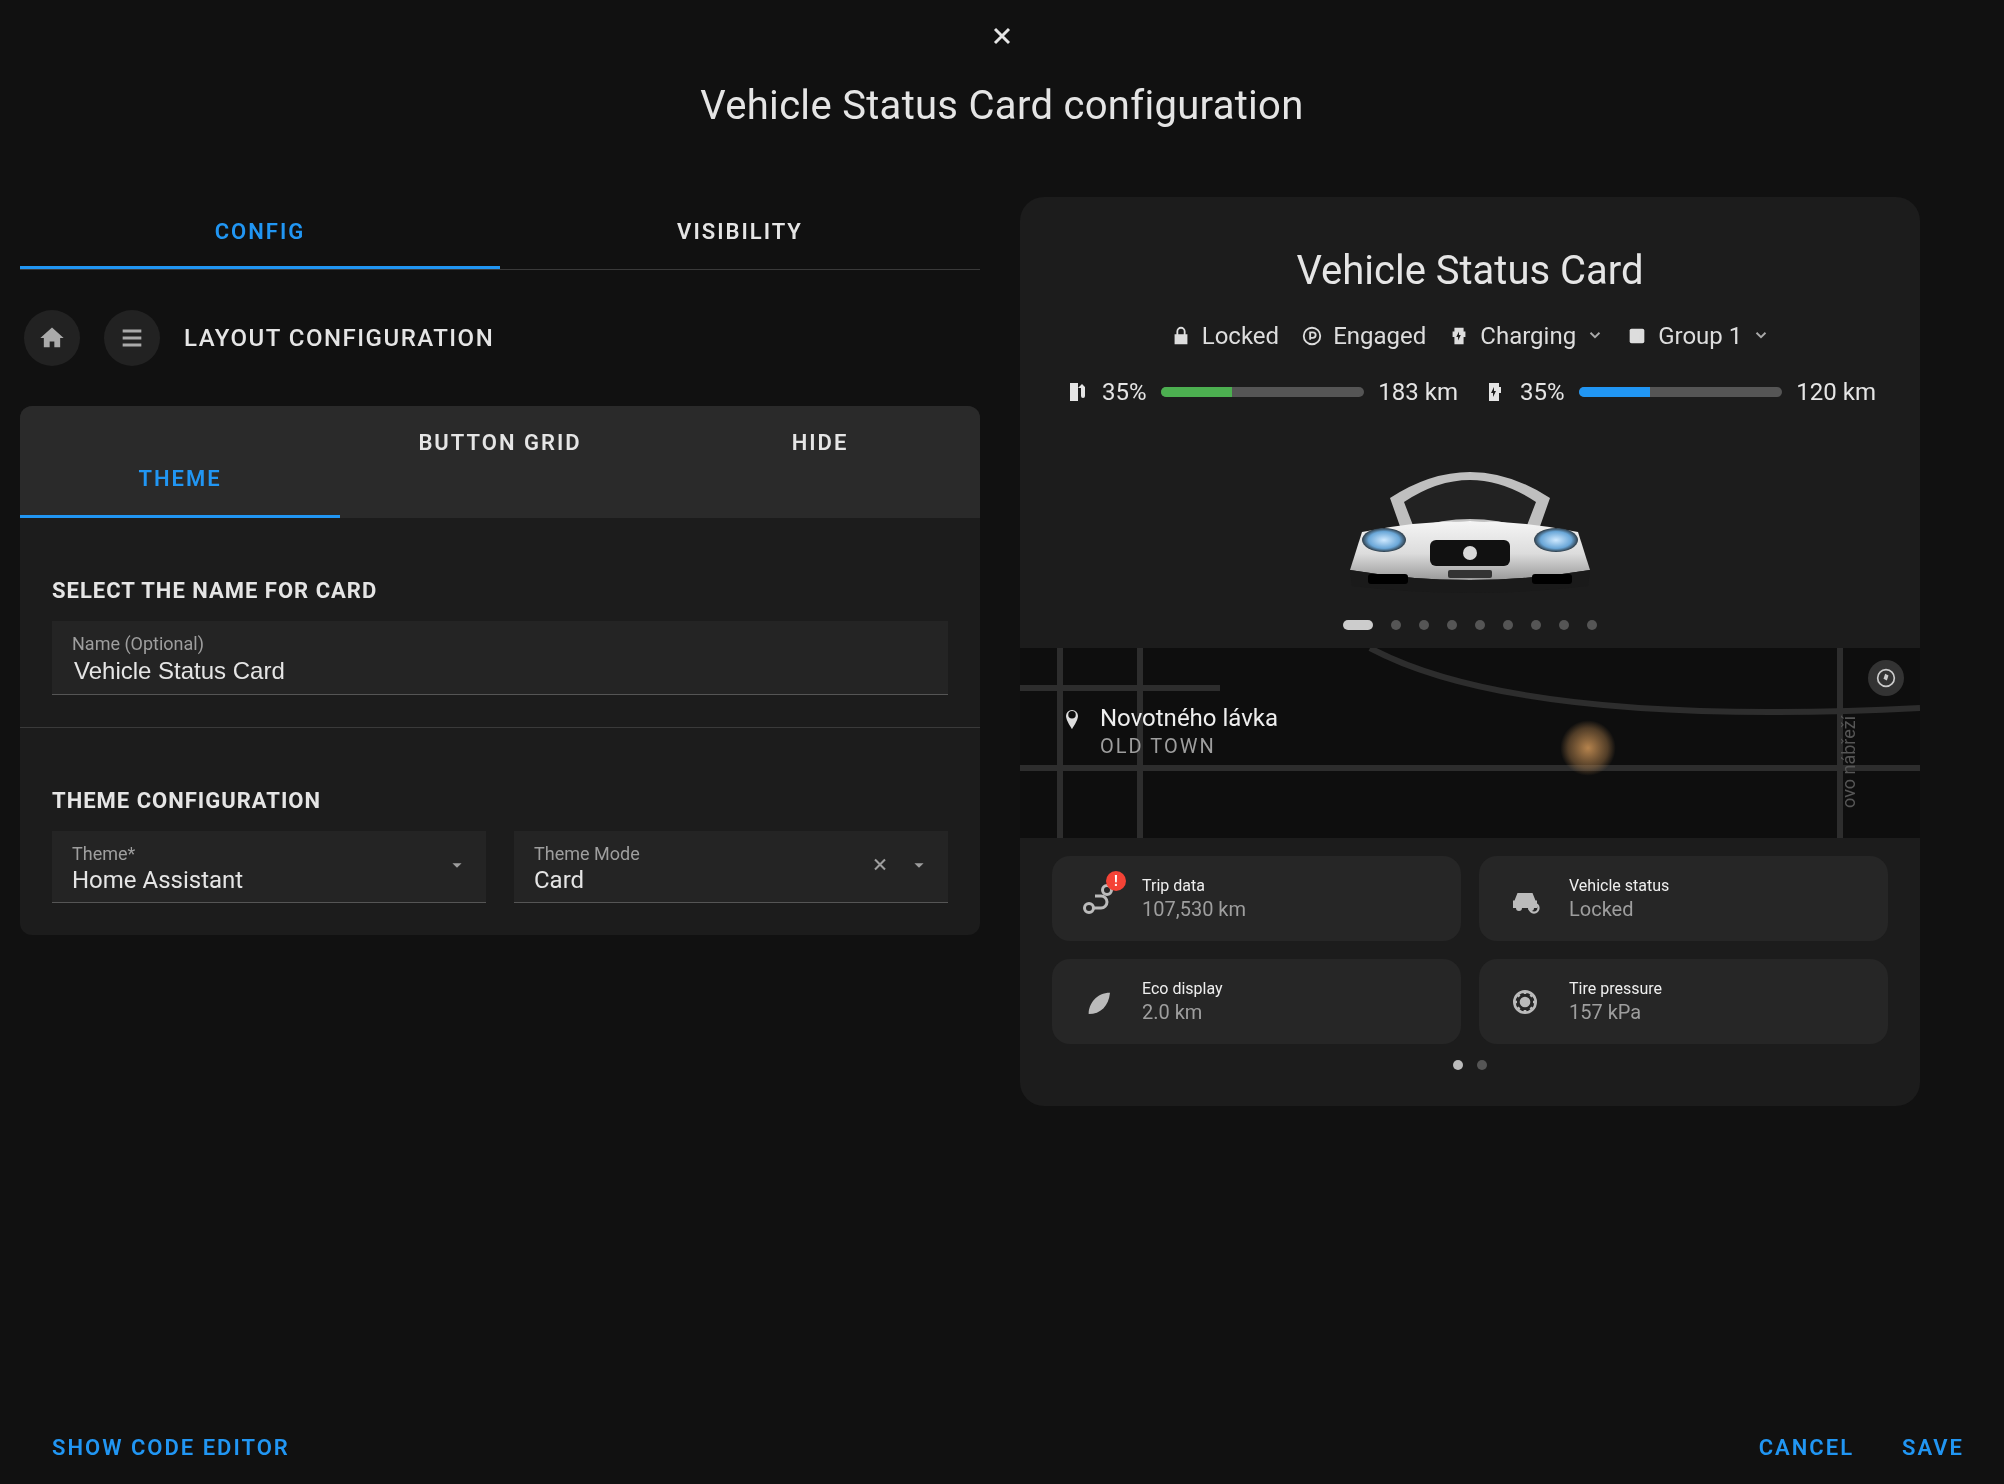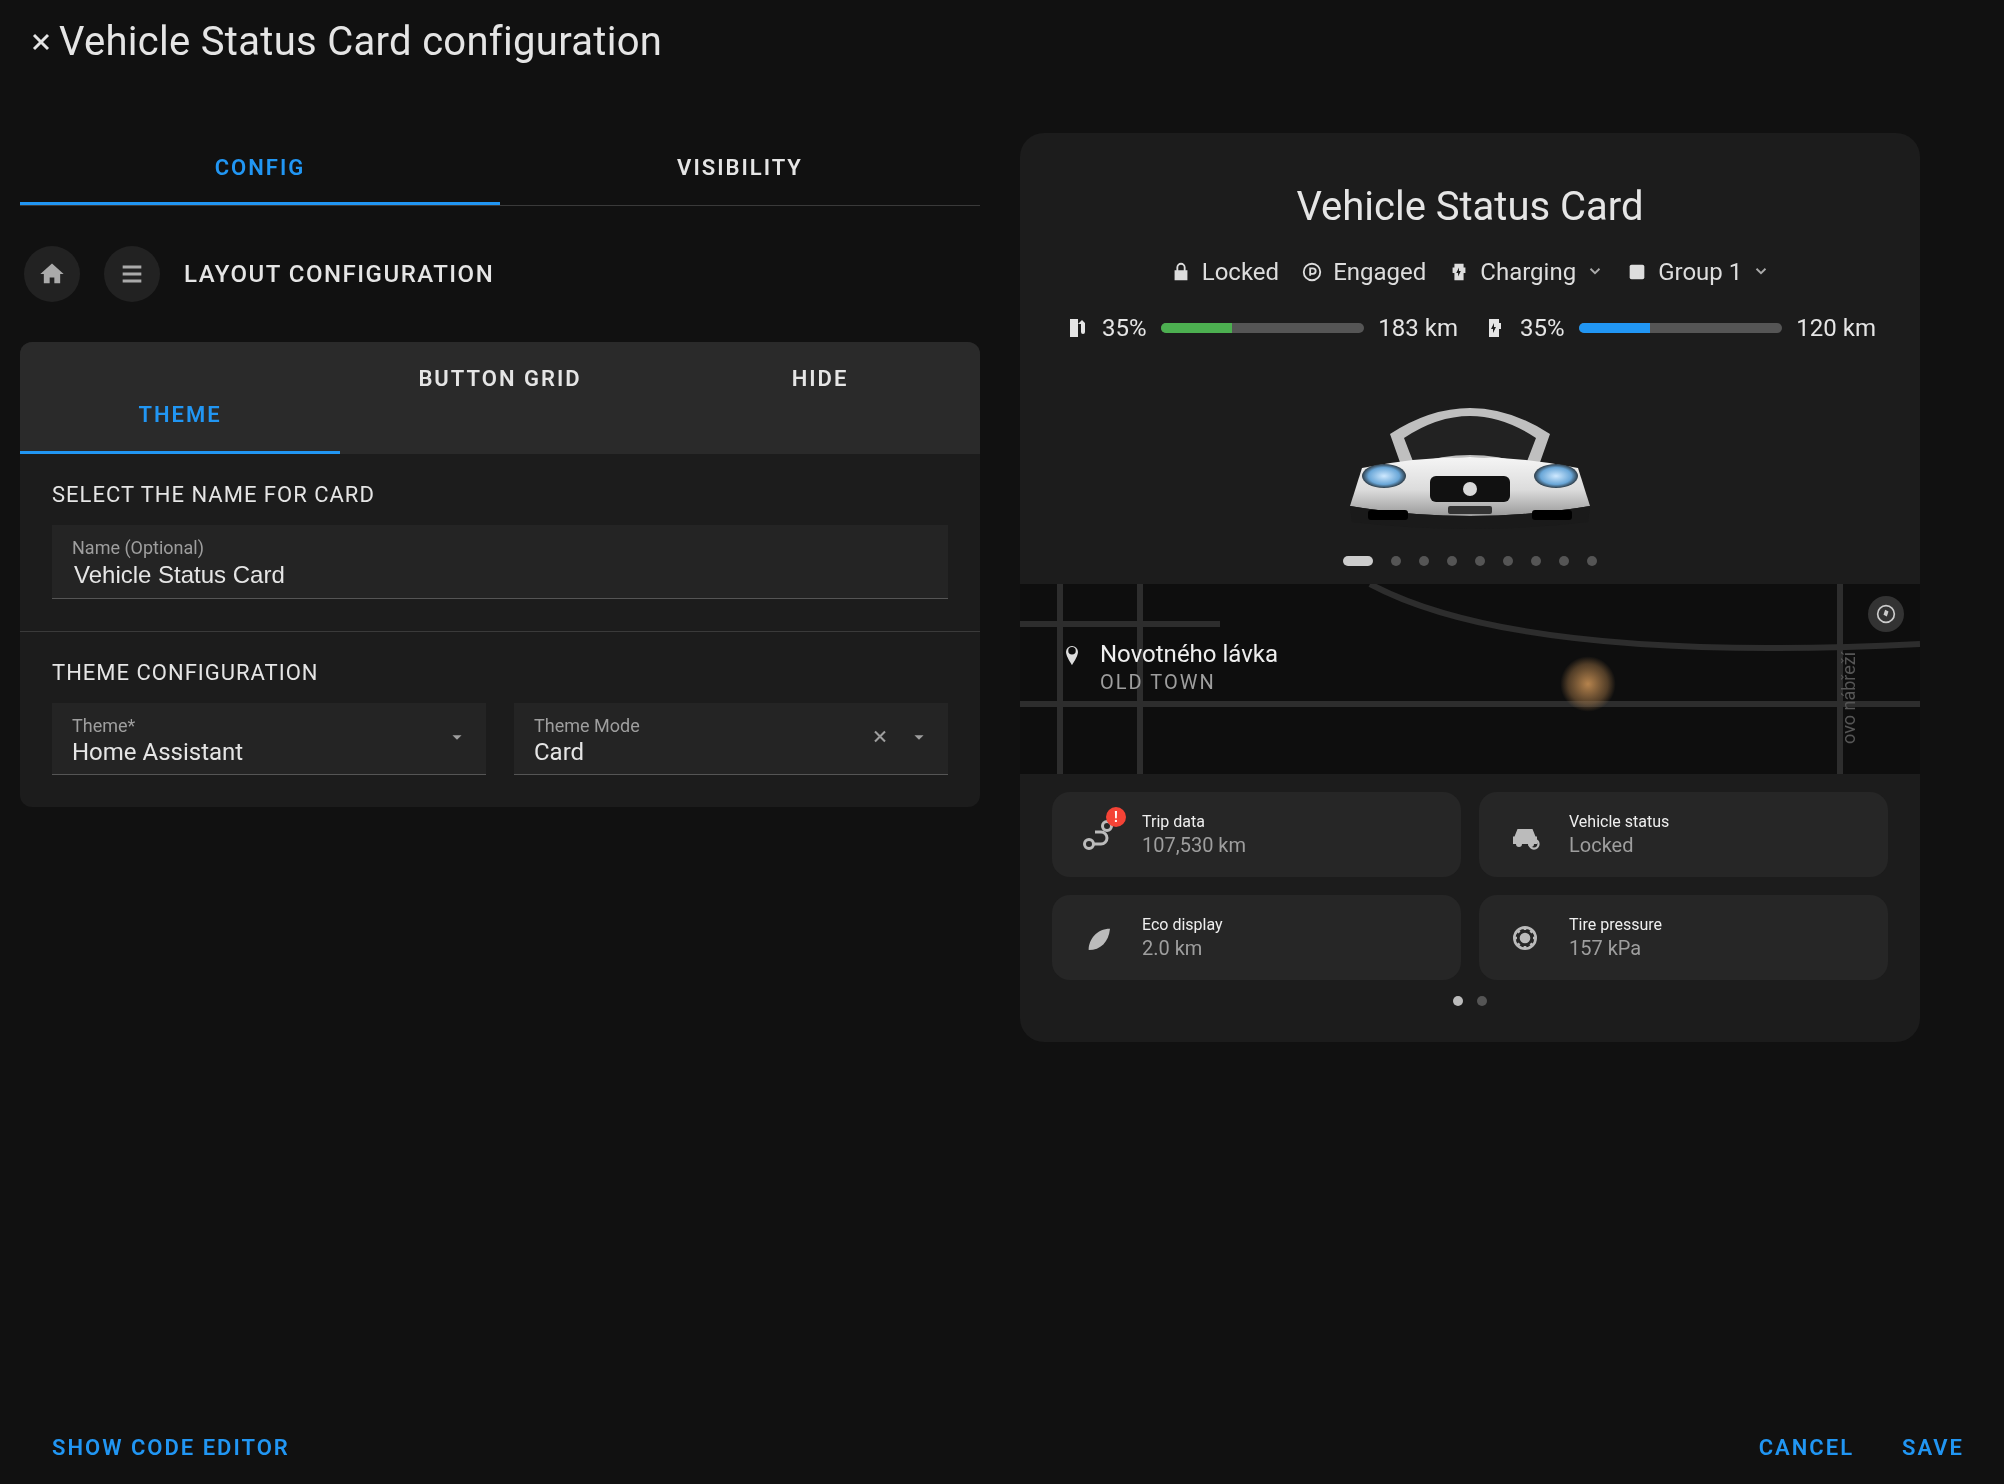--- a/index.html
+++ b/index.html
@@ -25,21 +25,23 @@
     font-family: "Helvetica Neue", "Segoe UI", Roboto, Arial, sans-serif;
     width: 2004px;
     height: 1484px;
     overflow: hidden;
   }
 
   
   .header {
     display: flex;
     align-items: center;
+    gap: 28px;
     padding: 18px 23px 8px;
+    flex-direction: column;
   }
   .header .close {
     width: 36px; height: 36px;
     display: flex; align-items: center; justify-content: center;
     cursor: pointer; color: var(--text);
   }
   .header h1 {
     font-size: 40px;
     font-weight: 400;
     margin: 0;
@@ -126,23 +128,24 @@
 
   .section {
     padding: 28px 32px 32px;
   }
   .section + .section {
     border-top: 1px solid var(--divider);
   }
   .section-label {
     font-size: 22px;
     letter-spacing: 1px;
-    font-weight: 400;
+    font-weight: 700;
     margin-bottom: 18px;
     color: var(--text);
+    margin-top: 32px;
   }
 
   
   .field {
     background: #242424;
     border-bottom: 1px solid #555;
     padding: 12px 20px 8px;
     position: relative;
   }
   .field-label {

